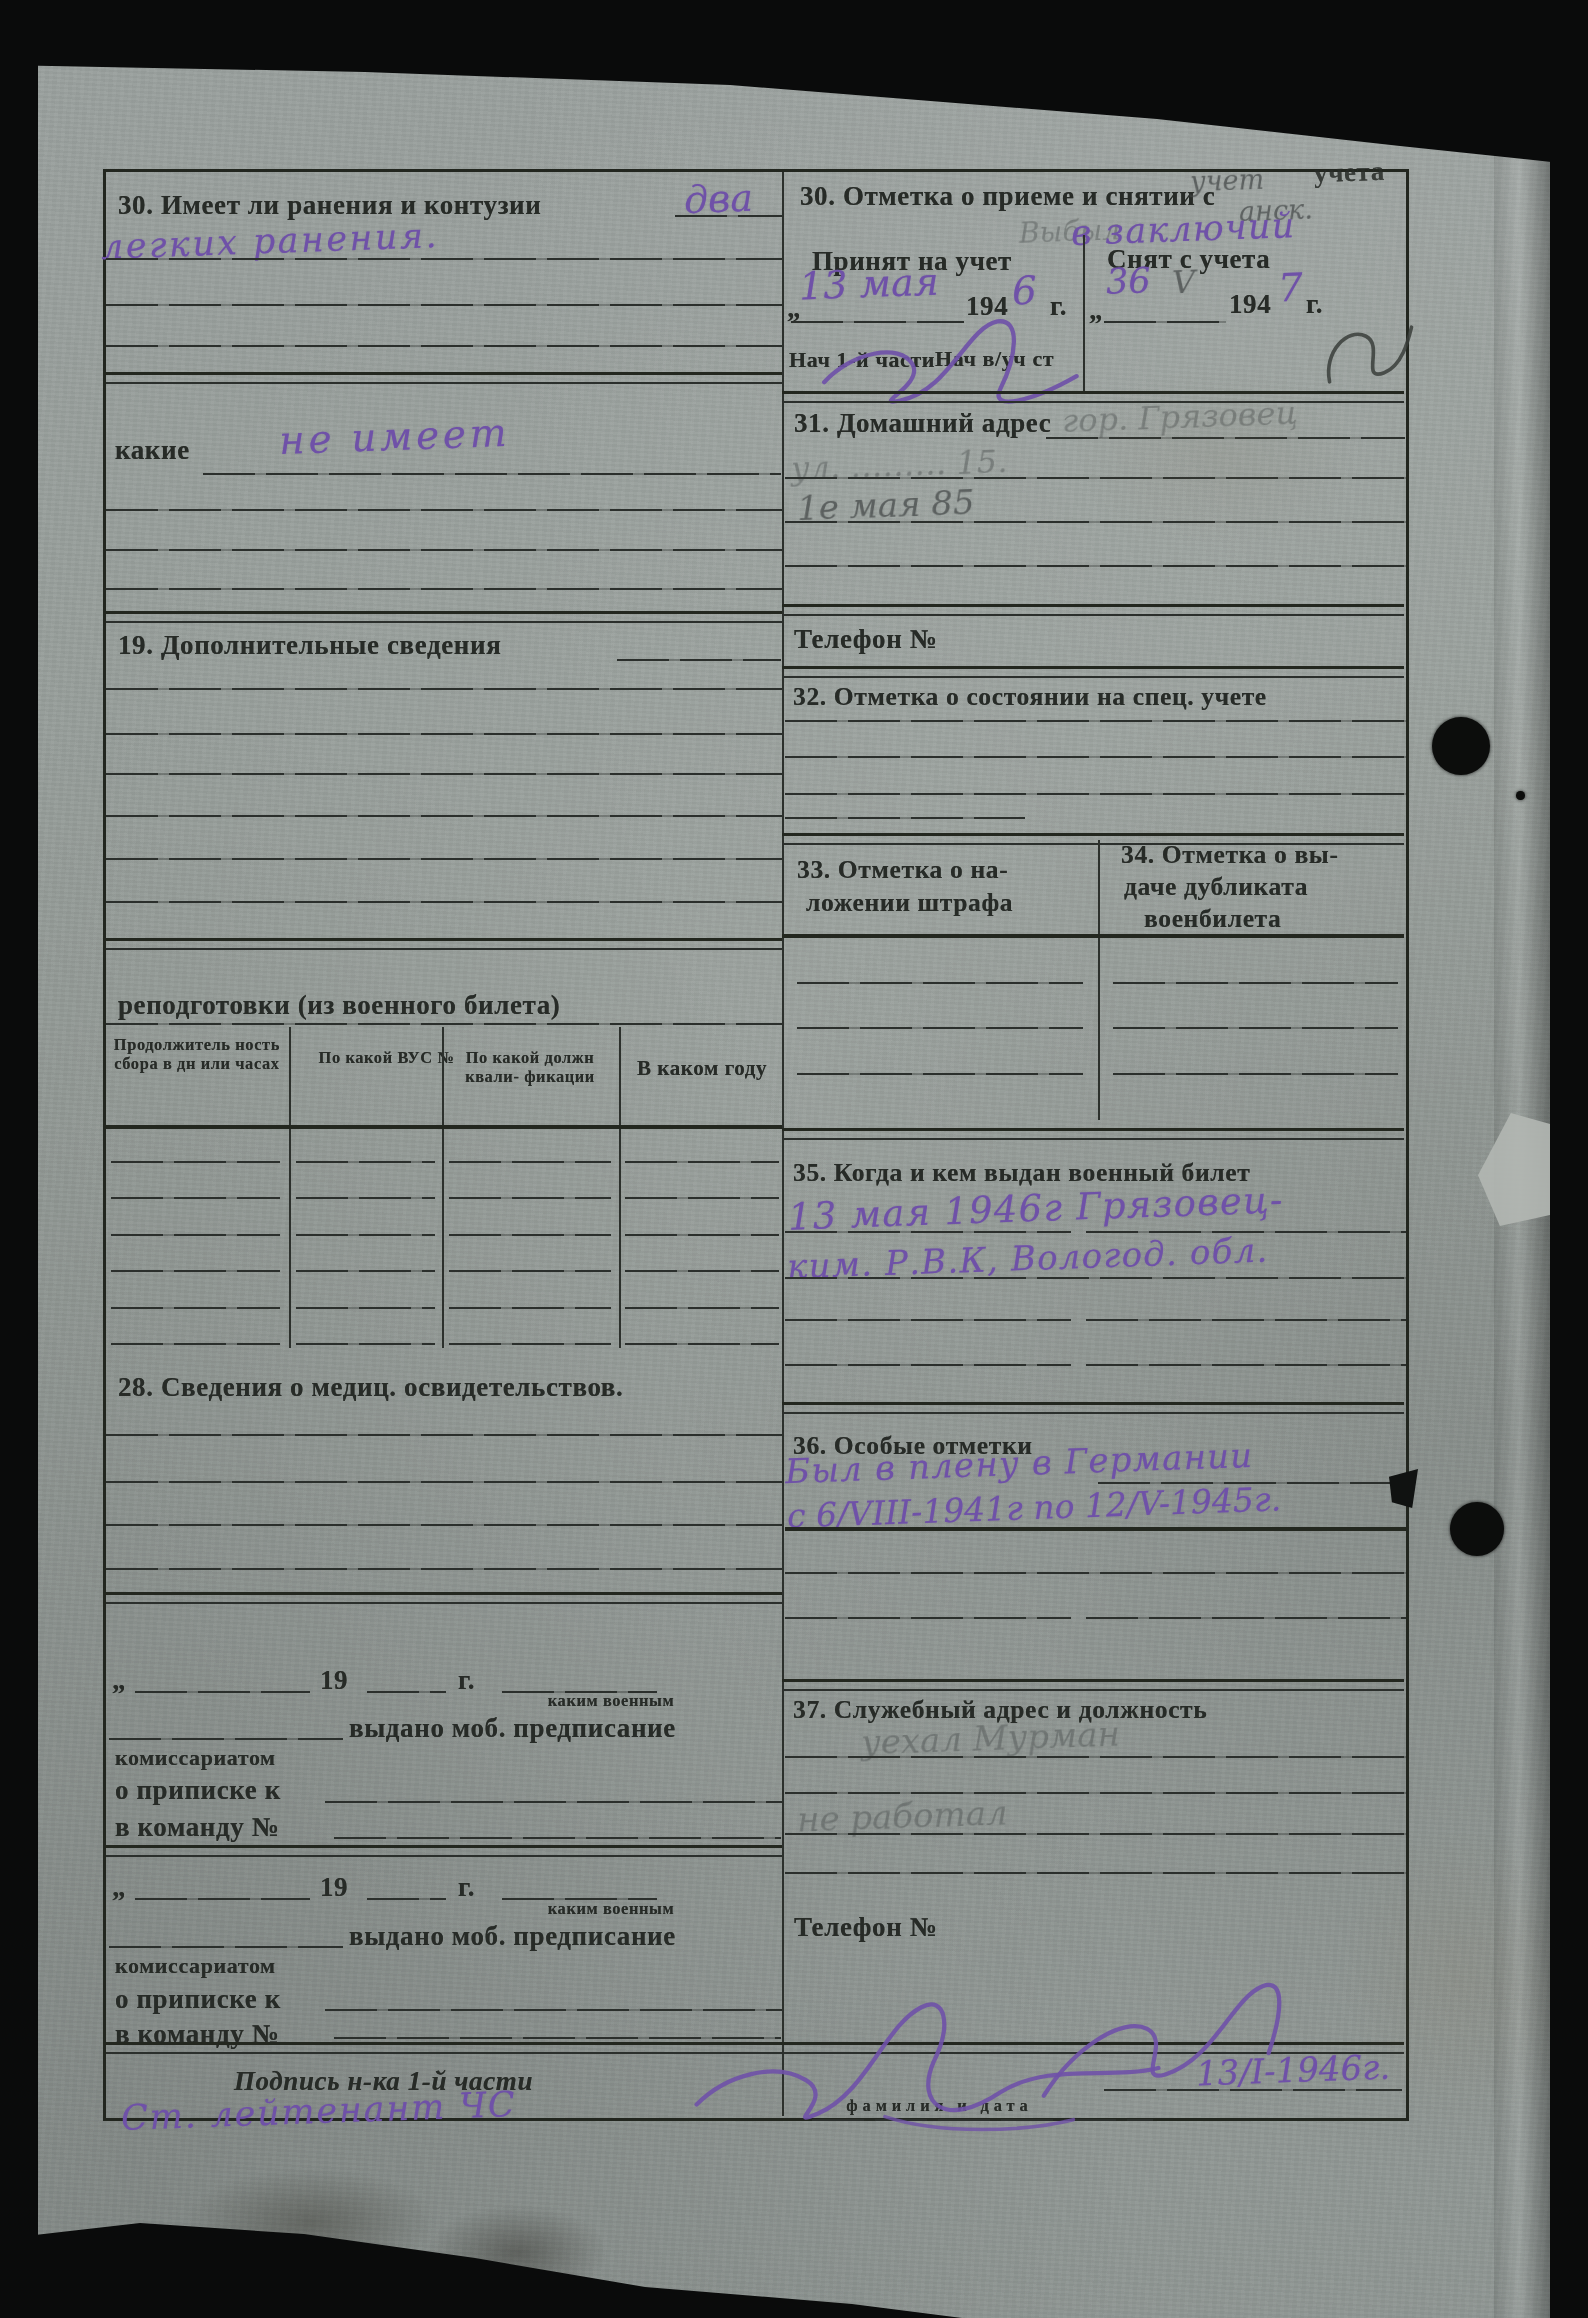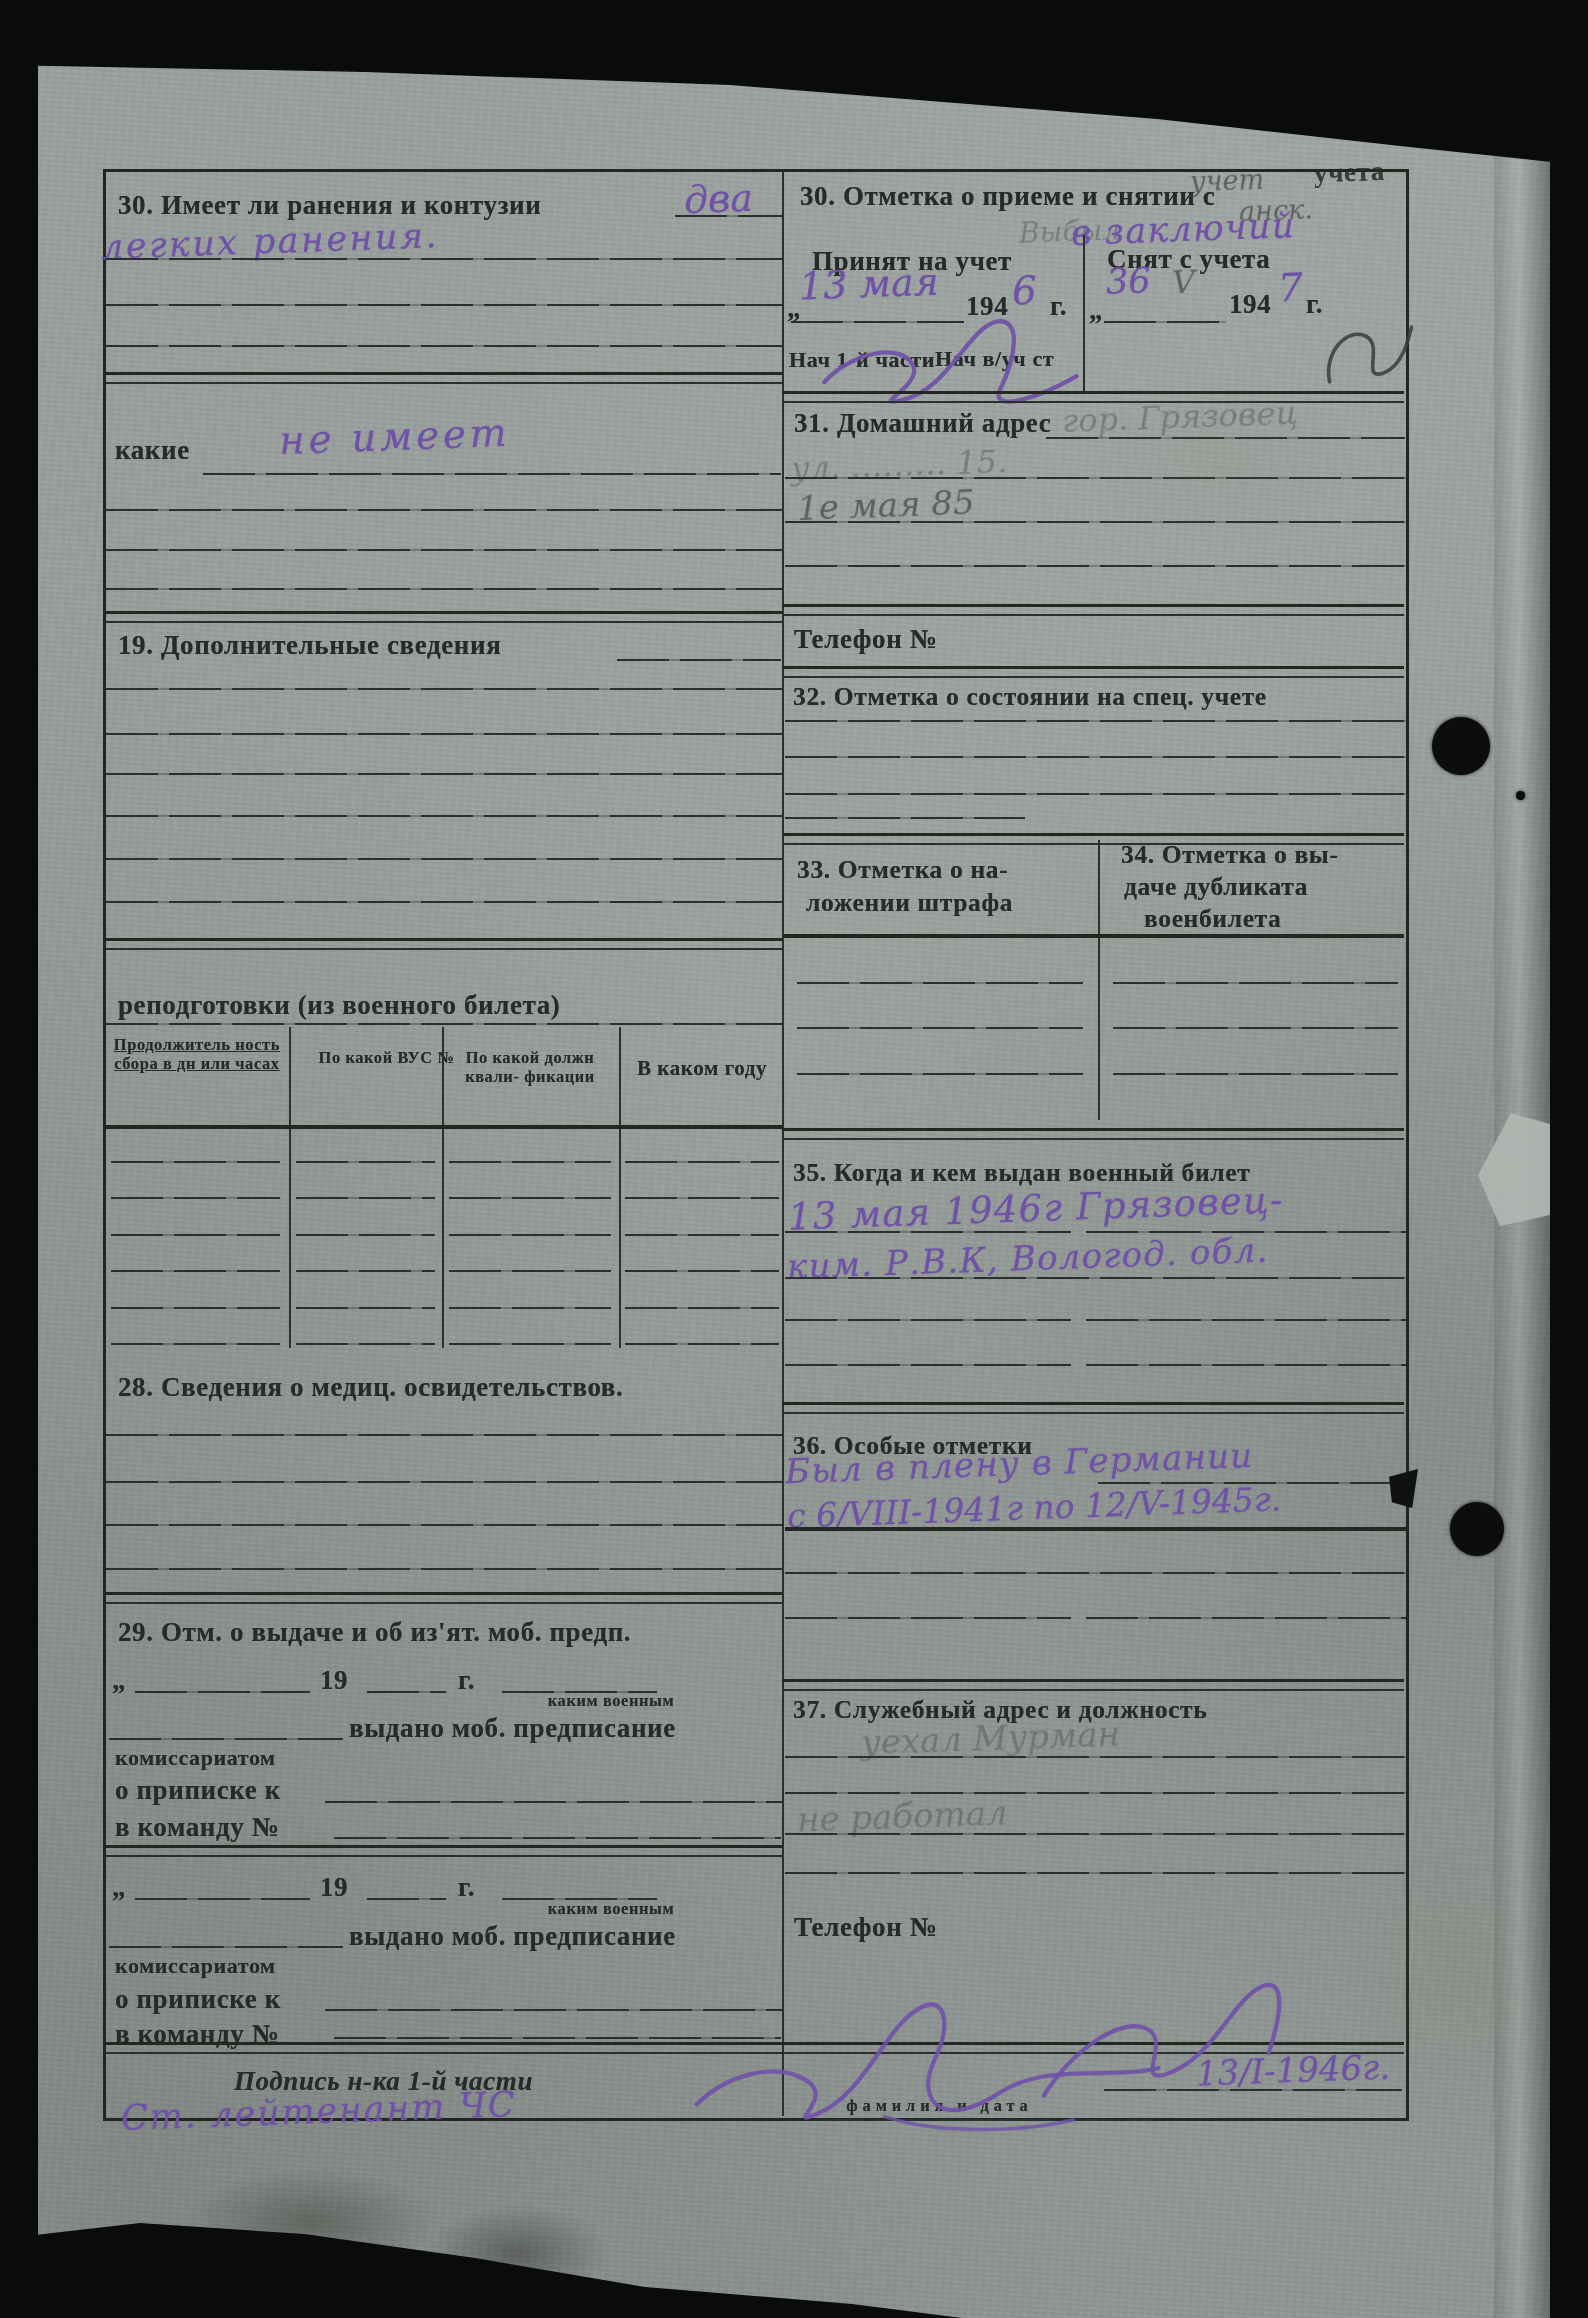--- a/index.html
+++ b/index.html
@@ -74,21 +74,21 @@
     <div class="rule" style="left:0;top:516px;width:676px;"></div>
     <div class="rule" style="left:0;top:561px;width:676px;"></div>
     <div class="rule" style="left:0;top:601px;width:676px;"></div>
     <div class="rule" style="left:0;top:643px;width:676px;"></div>
     <div class="rule" style="left:0;top:686px;width:676px;"></div>
     <div class="rule" style="left:0;top:729px;width:676px;"></div>
     <div class="rule dbl" style="left:0;top:766px;width:676px;"></div>
 
     <div class="print" style="left:12px;top:818px;">реподготовки (из военного билета)</div>
     <div class="rule" style="left:0;top:851px;width:676px;"></div>
-    <div class="print xs" style="left:2.4px;top:864px;width:177px;text-decoration:underline;">Продолжитель ность сбора в дн или часах</div>
+    <div class="print xs" style="left:2.4px;top:864px;width:177px;">Продолжитель ность сбора в дн или часах</div>
     <div class="print xs" style="left:189px;top:877px;width:141px;margin-left:21px;">По какой ВУС №</div>
     <div class="print xs" style="left:342px;top:877px;width:164px;">По какой должн квали- фикации</div>
     <div class="print xs" style="left:519px;top:884px;width:154px;font-size:21px;">В каком году</div>
     <div class="vline" style="left:183px;top:855px;height:321px;"></div>
     <div class="vline" style="left:336px;top:855px;height:321px;"></div>
     <div class="vline" style="left:513px;top:855px;height:321px;"></div>
     <div class="rule heavy" style="left:0;top:953px;width:676px;"></div>
 
     <div class="rule" style="left:4.9px;top:989px;width:169px;"></div>
     <div class="rule" style="left:190px;top:989px;width:139px;"></div>
@@ -115,21 +115,20 @@
     <div class="rule" style="left:343px;top:1171px;width:162px;"></div>
     <div class="rule" style="left:519px;top:1171px;width:154px;"></div>
 
     <div class="print" style="left:12px;top:1200px;">28. Сведения о медиц. освидетельствов.</div>
     <div class="rule" style="left:0;top:1262px;width:676px;"></div>
     <div class="rule" style="left:0;top:1309px;width:676px;"></div>
     <div class="rule" style="left:0;top:1352px;width:676px;"></div>
     <div class="rule" style="left:0;top:1396px;width:676px;"></div>
     <div class="rule dbl" style="left:0;top:1420px;width:676px;"></div>
 
-    <div class="print" style="left:12px;top:1445px;">29. Отм. о выдаче и об из'ят. моб. предп.</div>
 
     <div class="print" style="left:6px;top:1493px;">„</div>
     <div class="rule" style="left:29px;top:1519px;width:175px;"></div>
     <div class="print" style="left:214px;top:1493px;">19</div>
     <div class="rule" style="left:261px;top:1519px;width:79px;"></div>
     <div class="print" style="left:352px;top:1493px;">г.</div>
     <div class="rule" style="left:396px;top:1519px;width:155px;"></div>
     <div class="print xs" style="left:420px;top:1520px;width:170px;">каким военным</div>
     <div class="print" style="left:243px;top:1541px;">выдано моб. предписание</div>
     <div class="rule" style="left:3px;top:1566px;width:234px;"></div>

